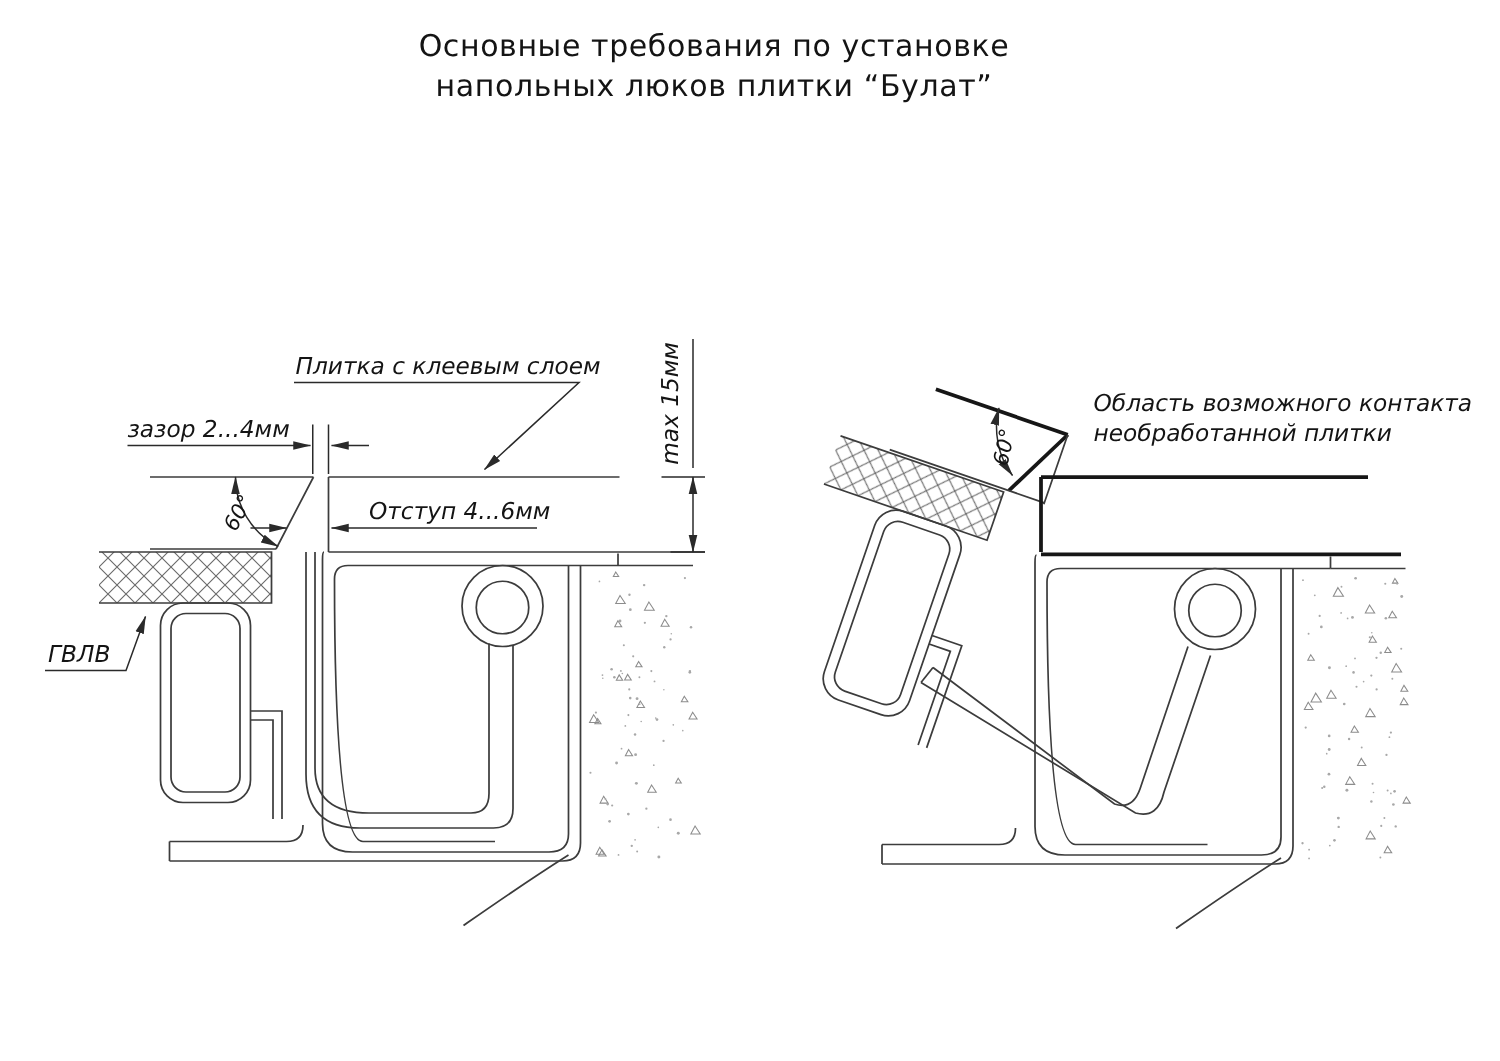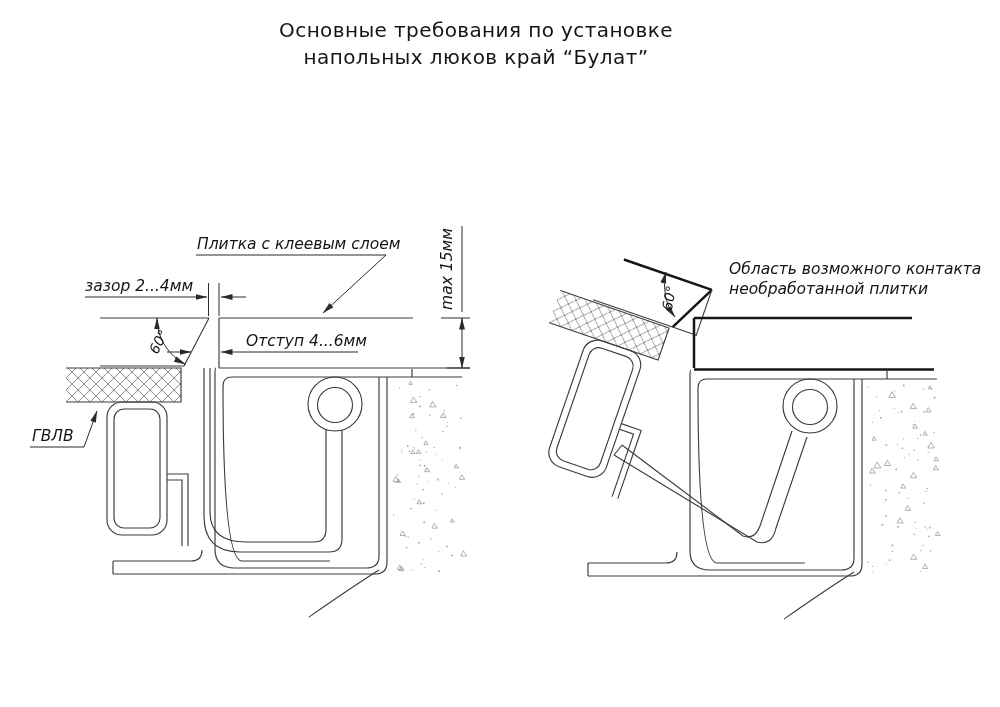--- a/index.html
+++ b/index.html
@@ -16,21 +16,21 @@
   .lbl{font:italic 15.5px "DejaVu Sans","Liberation Sans",sans-serif;fill:#141414;}
   .lbl-sm{font:italic 14px "DejaVu Sans","Liberation Sans",sans-serif;fill:#141414;}
 </style>
 </head>
 <body>
 
 <div class="page">
 
   <div class="title-block">
     <div>Основные требования по установке</div>
-    <div>напольных люков край “Булат”</div>
+    <div>напольных люков плитки “Булат”</div>
   </div>
 
 
   <svg class="drawing" width="1000" height="707" viewBox="0 0 1000 707">
     <defs>
       <marker id="arr" viewBox="0 0 12 8" refX="11.5" refY="4" markerWidth="12" markerHeight="8" orient="auto-start-reverse">
         <path d="M12,4 L0,1.1 L0,6.9 Z" fill="#2a2a2a"></path>
       </marker>
       <pattern id="xhatch" width="12" height="12" patternUnits="userSpaceOnUse">
         <path d="M0,0 L12,12 M12,0 L0,12" stroke="#6a6a6a" stroke-width="0.75" fill="none"></path>

